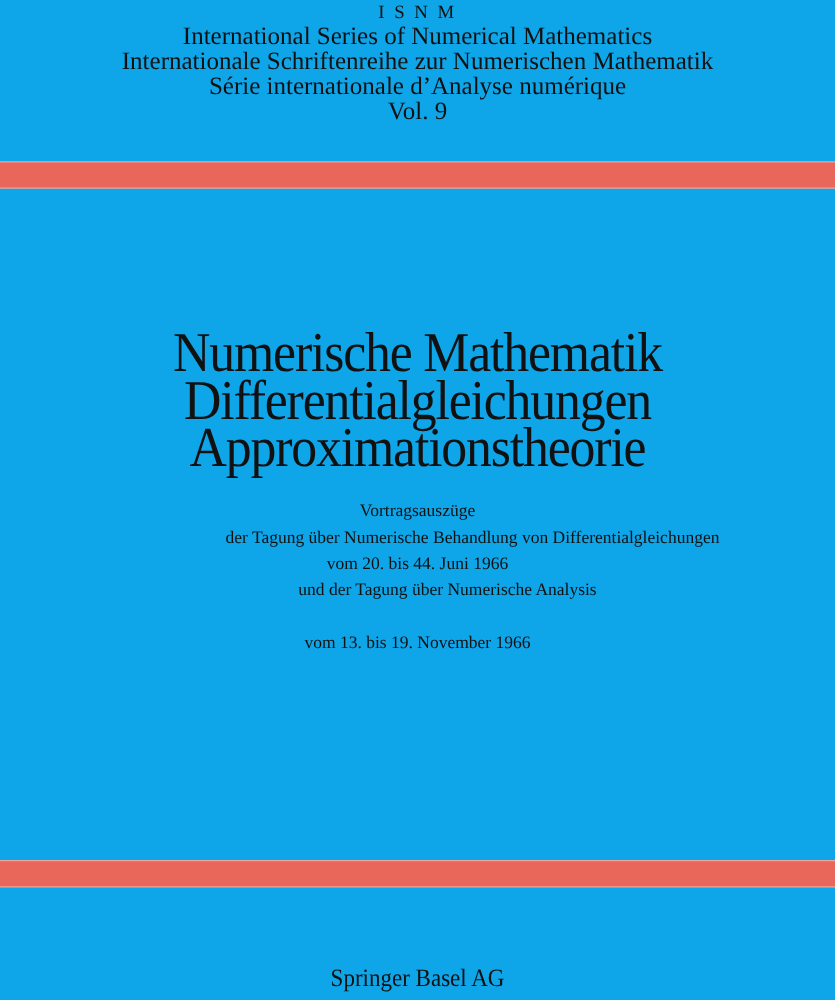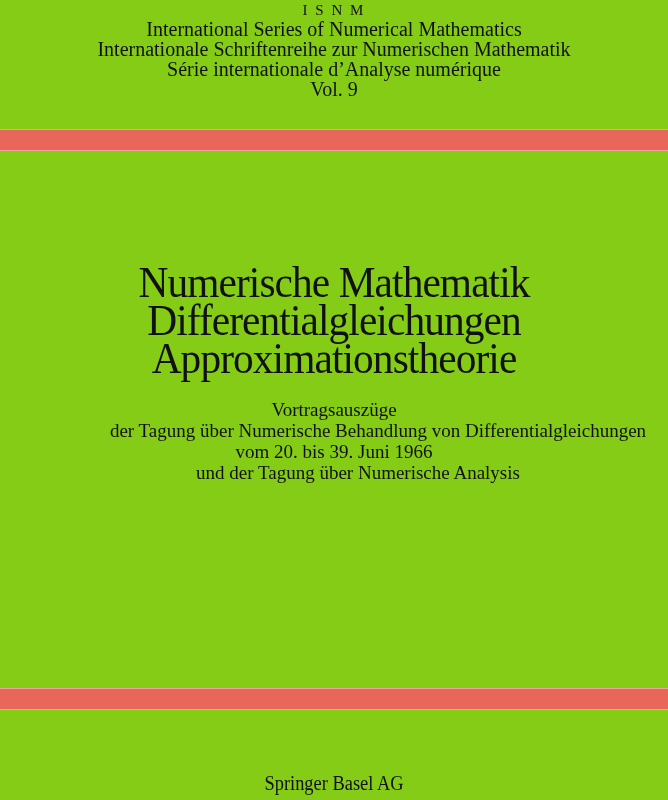--- a/index.html
+++ b/index.html
@@ -13,21 +13,21 @@
       position: relative;
       overflow: hidden;
       font-family: "Liberation Serif", "DejaVu Serif", serif;
       color: #111111;
     }
     .cover {
       position: absolute;
       left: 0; top: 0;
       width: 668px;
       height: 800px;
-      background: #84cc16;
+      background: #0ea5e9;
     }
     .series-block {
       position: absolute;
       left: 0;
       top: 0;
       width: 668px;
       text-align: center;
     }
     .series-line {
       position: absolute;
@@ -60,21 +60,21 @@
       white-space: nowrap;
       letter-spacing: -1px;
       transform: scaleX(0.92);
       transform-origin: center;
     }
     .sub-line {
       position: absolute;
       left: 0;
       width: 668px;
       text-align: center;
-      font-size: 19px;
+      font-size: 14px;
       line-height: 20px;
       white-space: nowrap;
     }
     .publisher {
       position: absolute;
       left: 0;
       width: 668px;
       text-align: center;
       font-size: 20px;
       line-height: 24px;
@@ -97,20 +97,21 @@
   </div>
 
   <div class="band" style="top:130px;"></div>
 
   <div class="title-line" style="top:262px;">Numerische Mathematik</div>
   <div class="title-line" style="top:300px;">Differentialgleichungen</div>
   <div class="title-line" style="top:338px;">Approximationstheorie</div>
 
   <div class="sub-line" style="top:400px;">Vortragsauszüge</div>
   <div class="sub-line" style="top:421px;padding-left:44px;">der Tagung über Numerische Behandlung von Differentialgleichungen</div>
-  <div class="sub-line" style="top:442px;">vom 20. bis 39. Juni 1966</div>
+  <div class="sub-line" style="top:442px;">vom 20. bis 44. Juni 1966</div>
   <div class="sub-line" style="top:463px;margin-left:24px;">und der Tagung über Numerische Analysis</div>
+  <div class="sub-line" style="top:505px;">vom 13. bis 19. November 1966</div>
 
   <div class="band" style="top:689px;"></div>
 
   <div class="publisher" style="top:771px;">Springer Basel AG</div>
 
 </div>
 
 </body></html>

